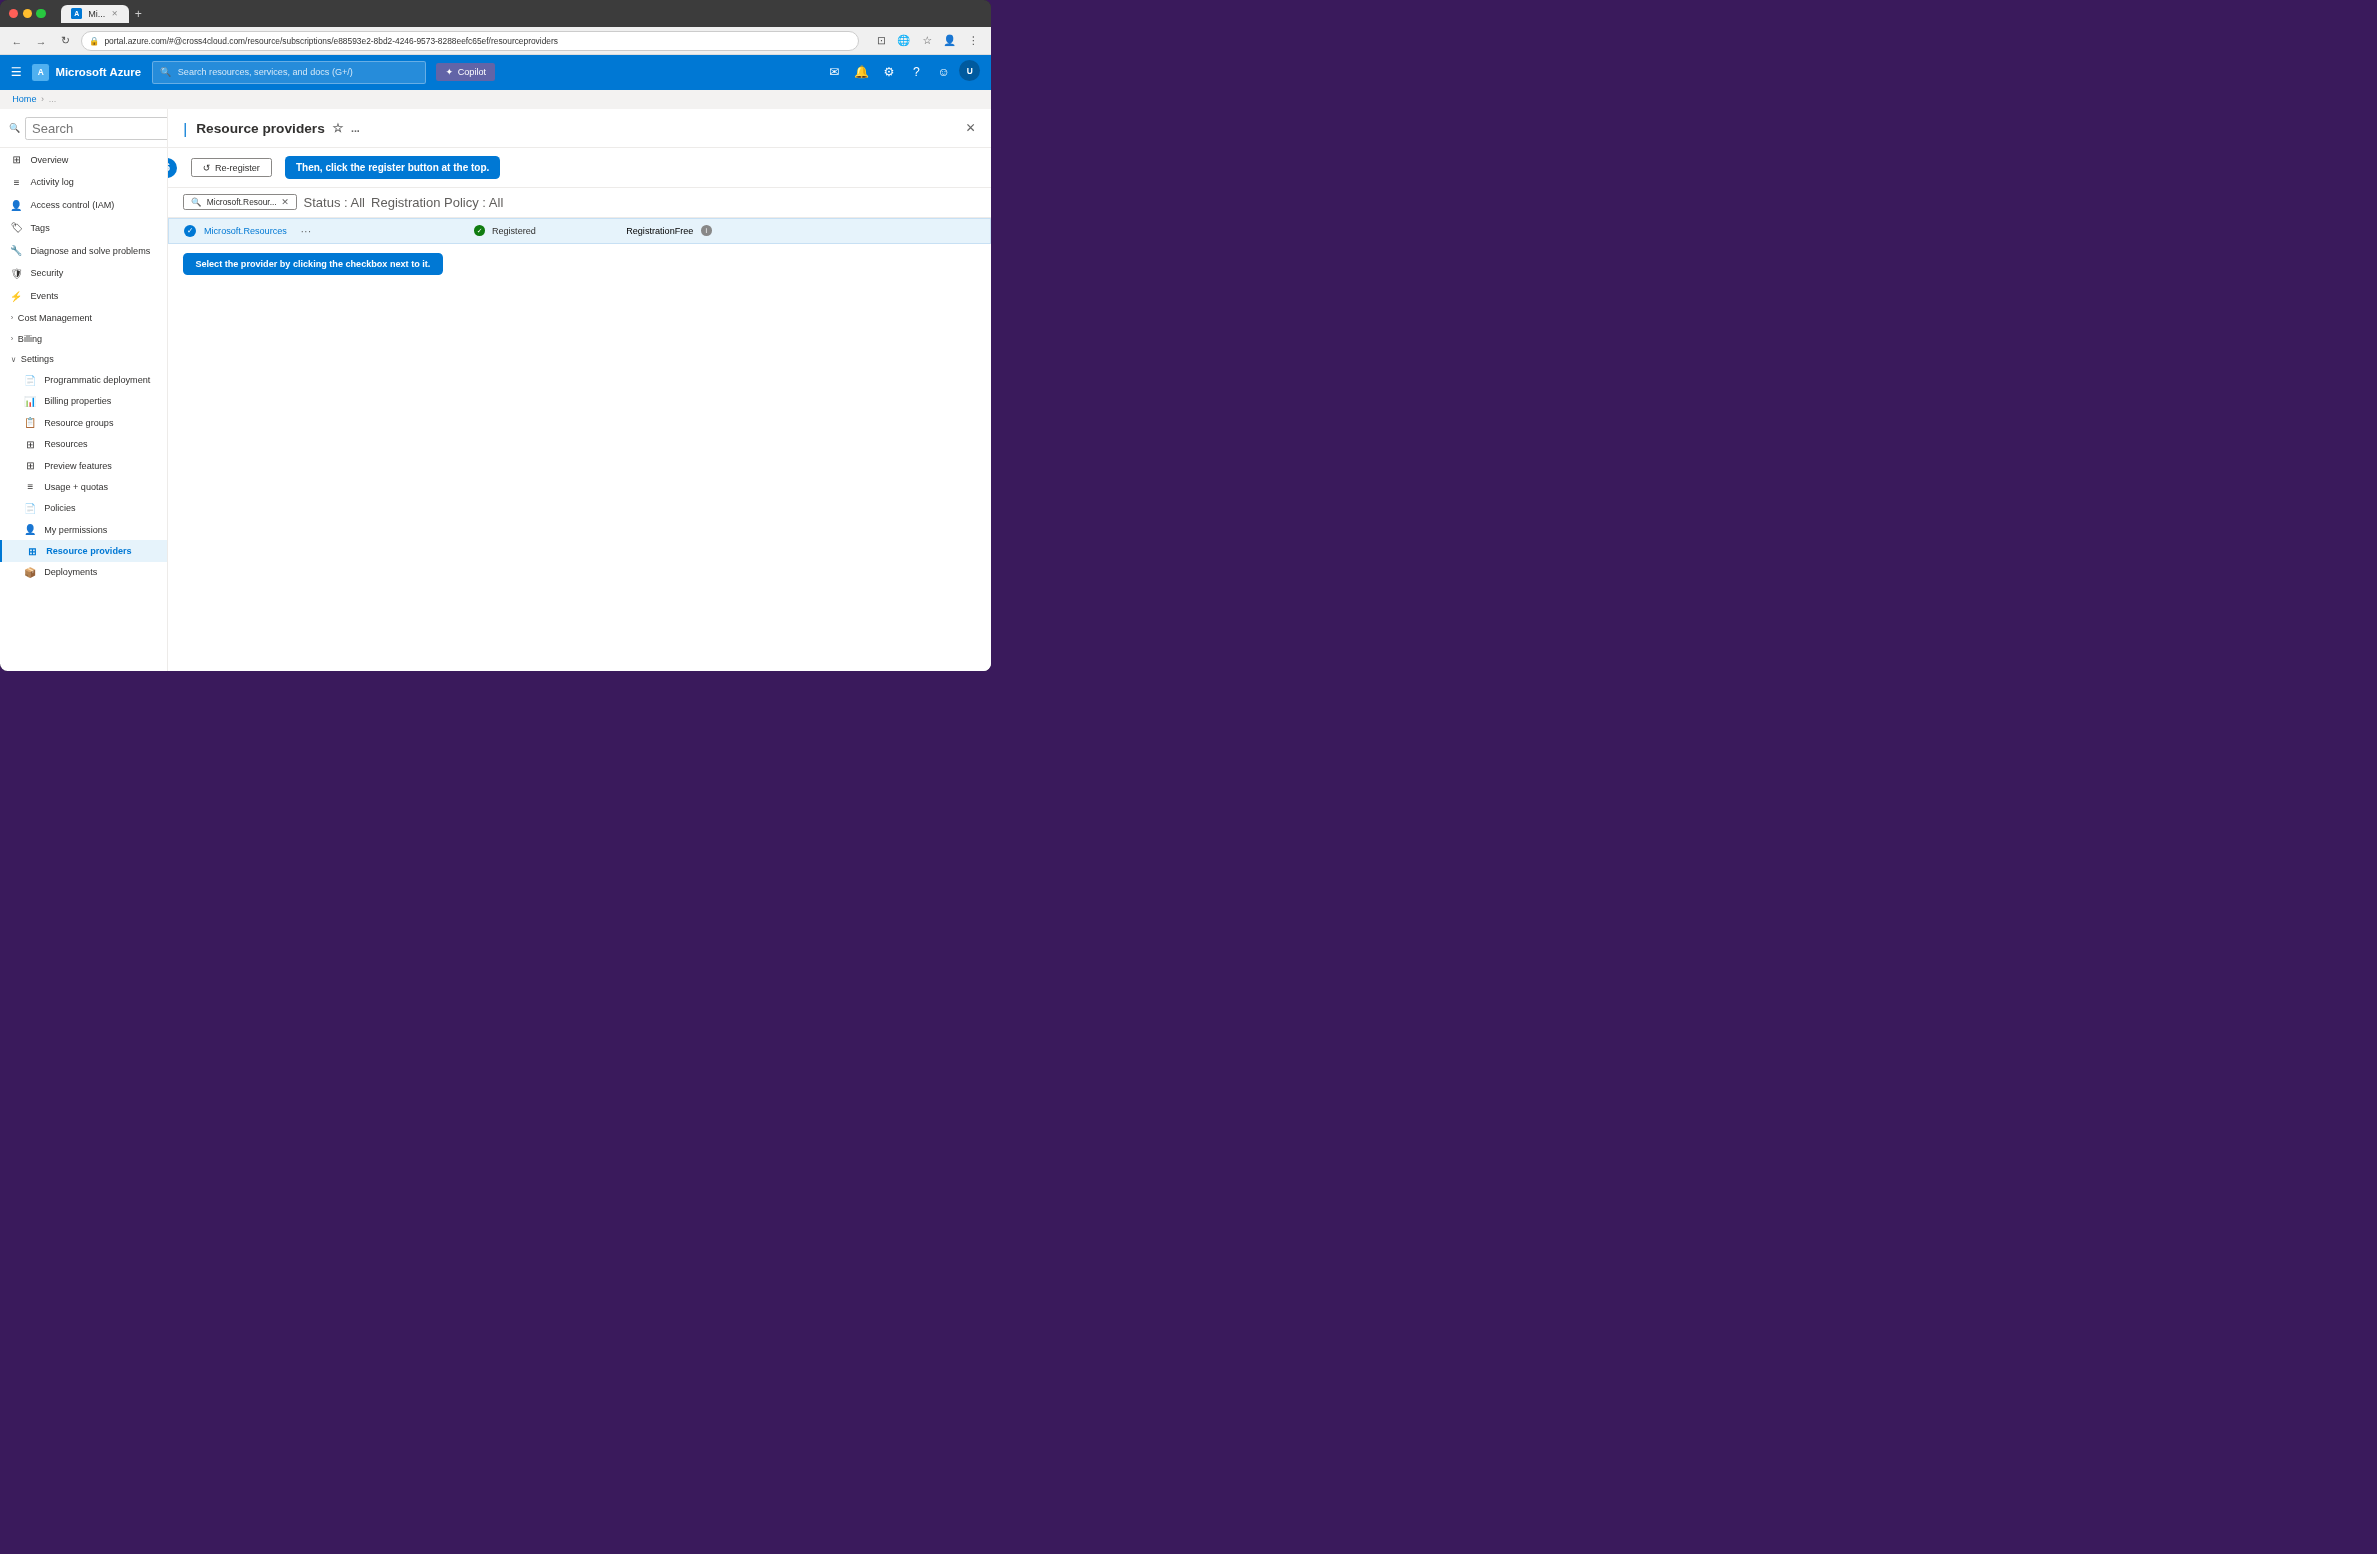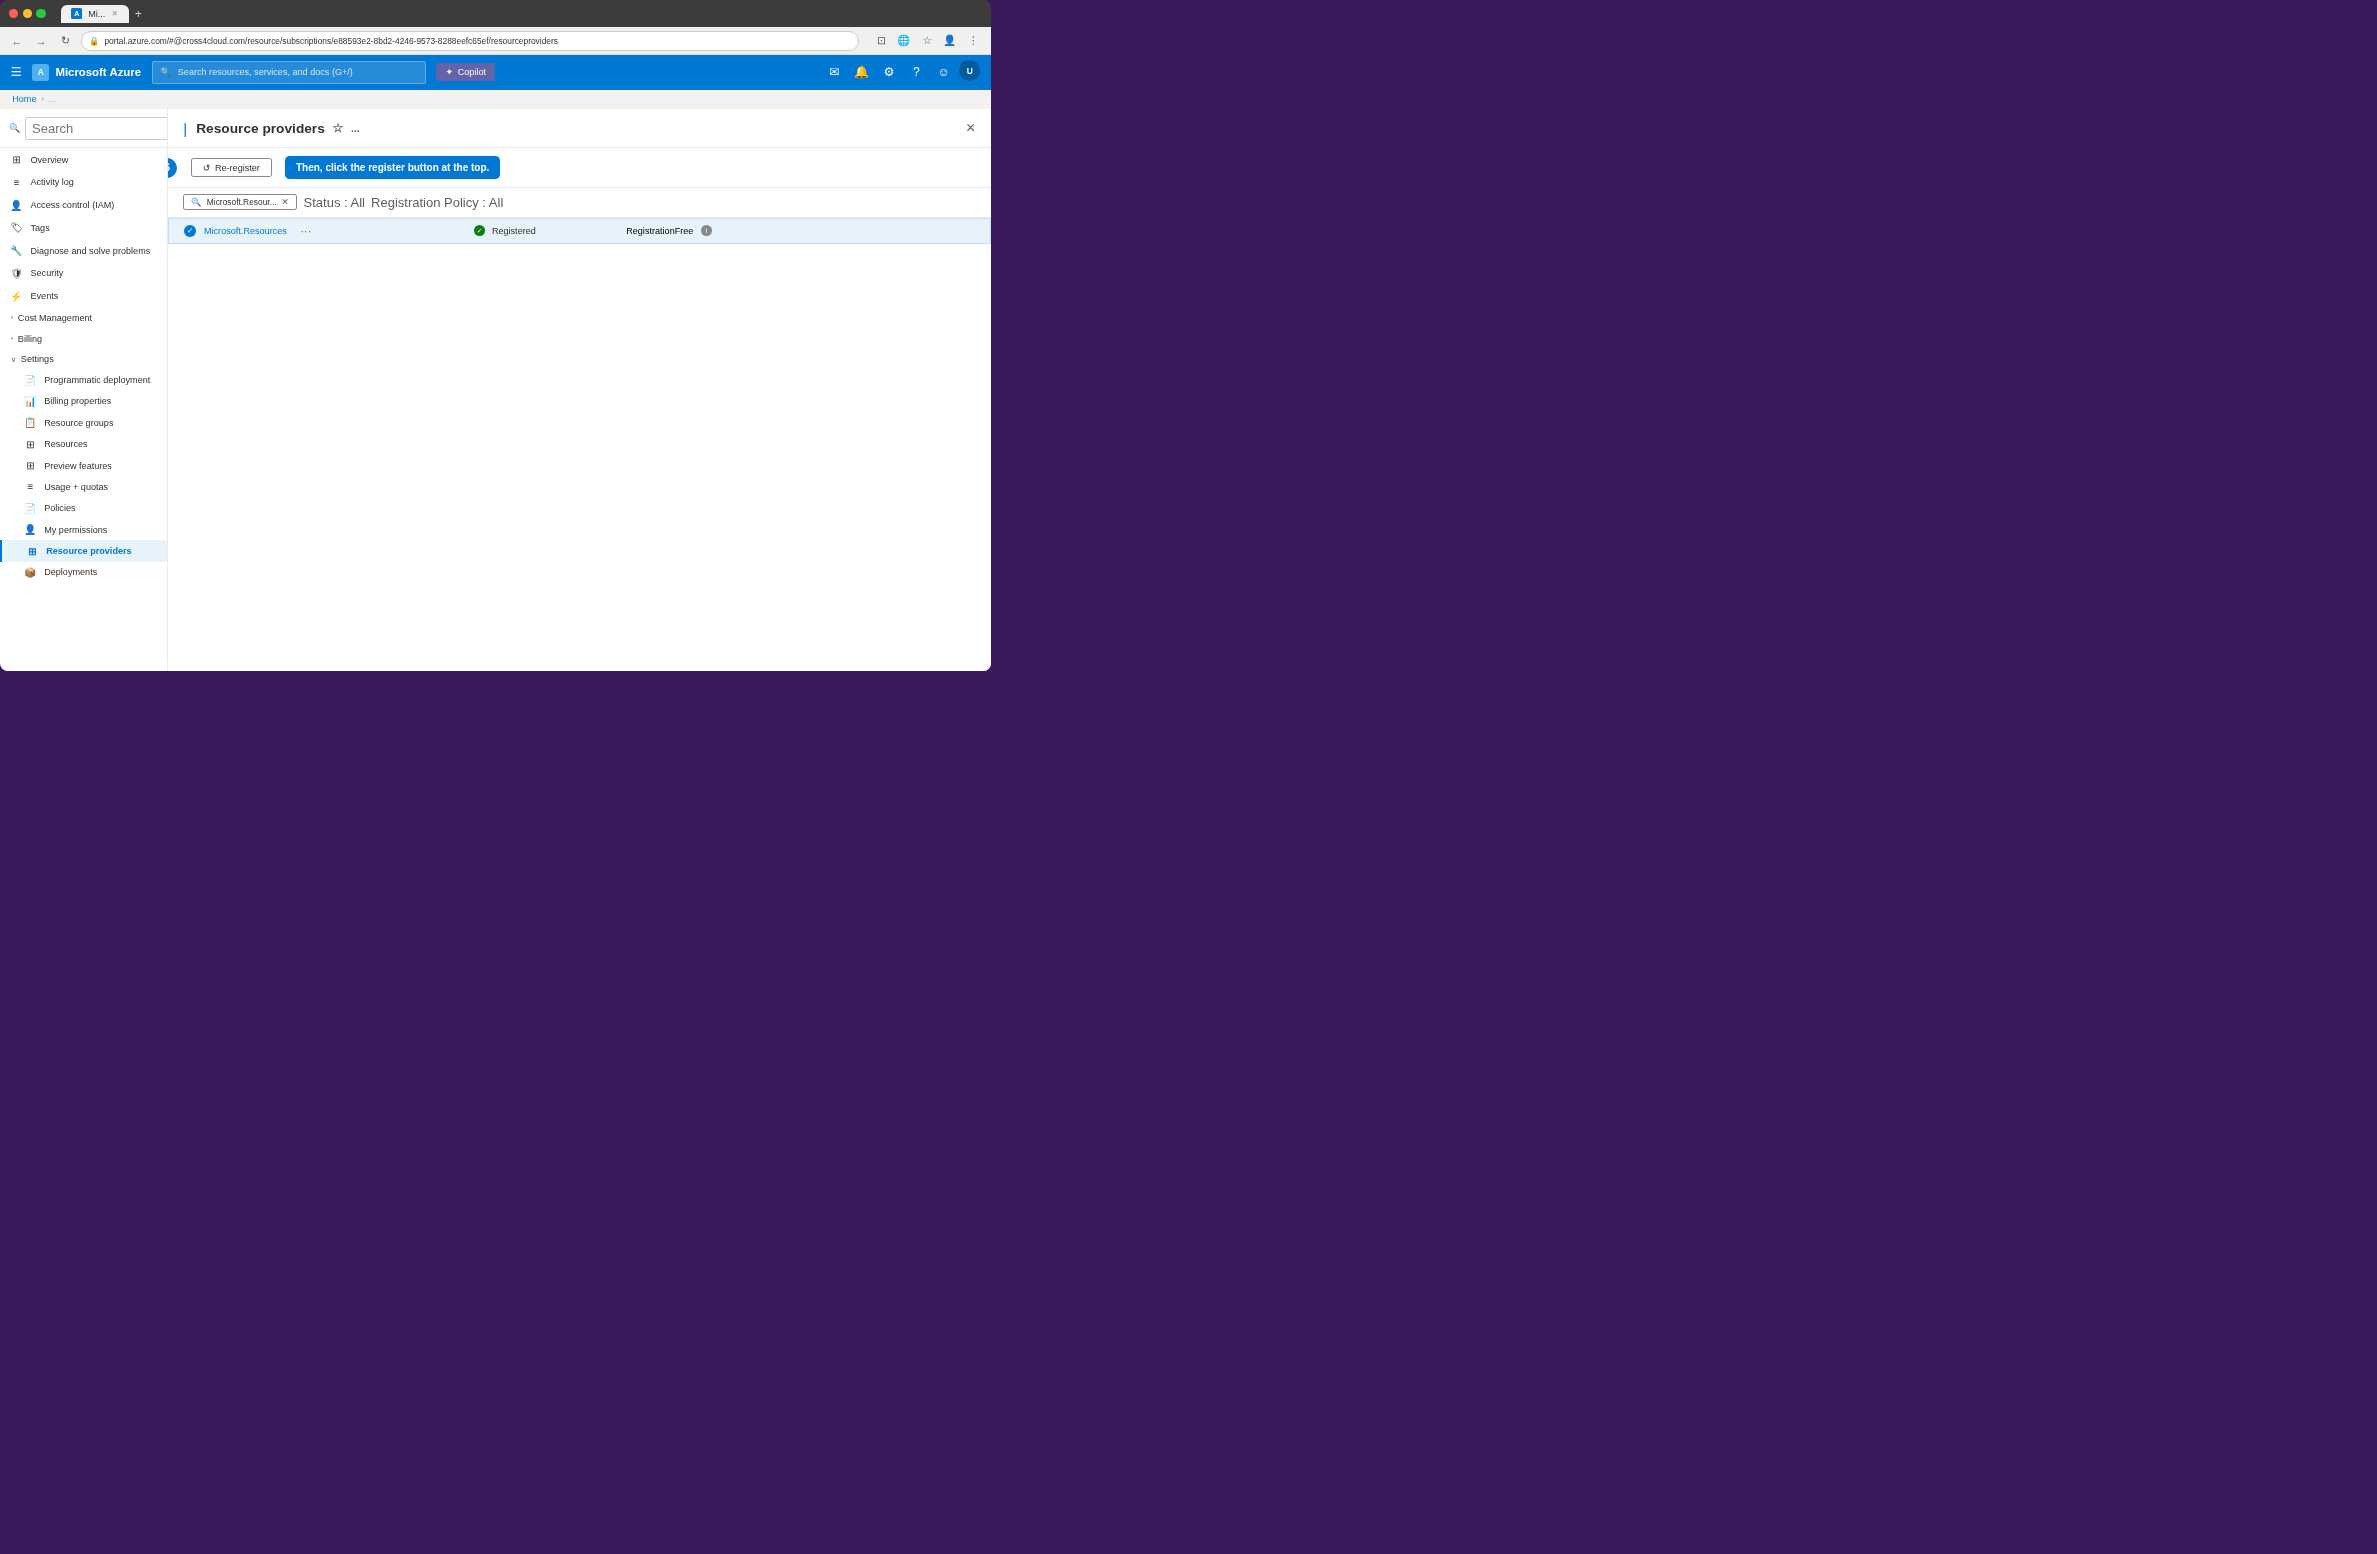--- a/index.html
+++ b/index.html
@@ -705,20 +705,25 @@
               <div class="status-badge">
                 <div class="status-dot">✓</div>
                 <span>Registered</span>
               </div>
               <div class="reg-free">
                 <span>RegistrationFree</span>
                 <div class="info-icon-sm">i</div>
               </div>
             </div>
 
+            <div style="padding: 9.1px 15.2px;">
+              <div style="display:inline-block; background:#0078d4; color:white; padding:6.1px 12.2px; border-radius:4.6px; font-size:9.1px; font-weight:600;">
+                <span>Select the provider by clicking the checkbox next to it.</span>
+              </div>
+            </div>
           </div>
 
         </div>
       </div>
 
     </div>
   </div>
 </div>
 
 

